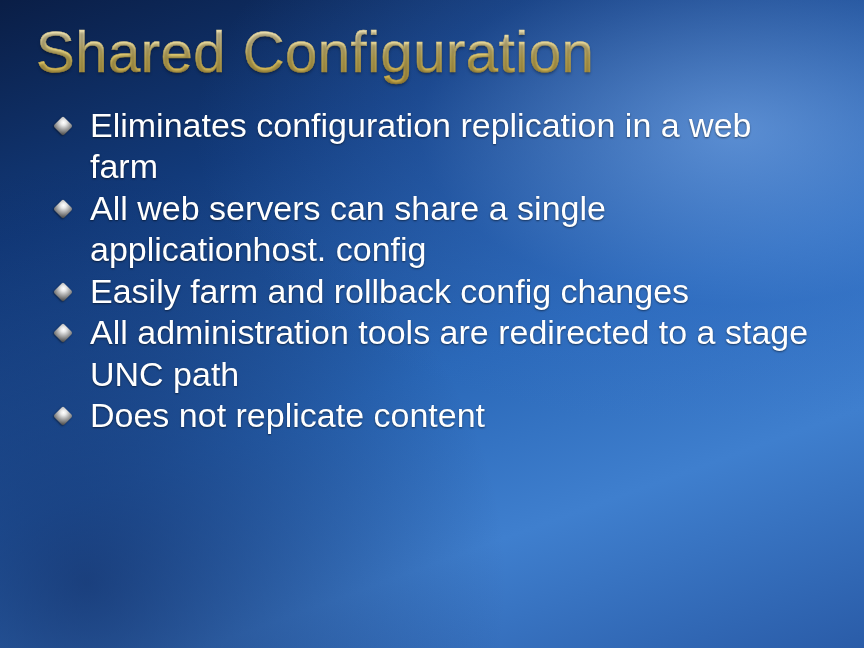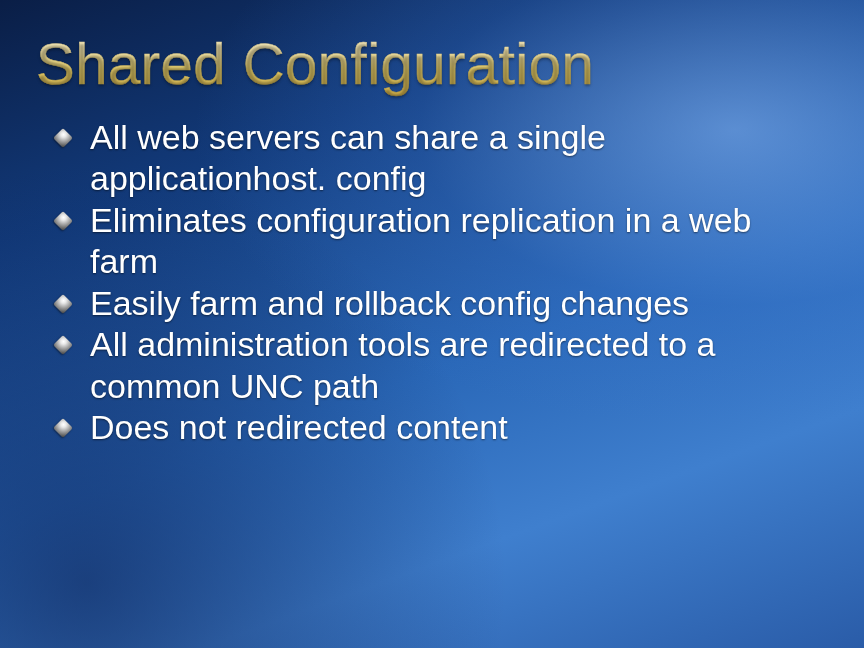--- a/index.html
+++ b/index.html
@@ -17,21 +17,21 @@
       radial-gradient(ellipse 900px 500px at 85% 20%, rgba(140,190,255,0.55) 0%, rgba(60,120,210,0.25) 35%, rgba(20,60,140,0) 60%),
       radial-gradient(ellipse 700px 700px at 10% 90%, rgba(10,30,80,0.6) 0%, rgba(10,30,80,0) 60%),
       linear-gradient(160deg, #0a1e46 0%, #123a7a 25%, #2a68b8 55%, #3f7fce 75%, #2a5ca8 100%);
     box-sizing: border-box;
     padding: 18px 40px 40px 40px;
   }
   .title {
     font-size: 58px;
     font-weight: 400;
     letter-spacing: 0.5px;
-    margin: 12px 0 20px -4px;
+    margin: 0 0 20px -4px;
     background: linear-gradient(180deg, #fff7d8 0%, #f6e6a6 35%, #e8cf6a 60%, #d4b24a 100%);
     -webkit-background-clip: text;
     background-clip: text;
     color: transparent;
     -webkit-text-stroke: 0.5px rgba(120,90,20,0.25);
     text-shadow: 0 2px 3px rgba(0,0,0,0.35);
   }
   ul.bullets {
     list-style: none;
     margin: 0;
@@ -58,19 +58,19 @@
     transform: rotate(45deg);
     box-shadow: 0 1px 2px rgba(0,0,0,0.5);
   }
 </style>
 </head>
 <body>
 
 <div class="slide">
   <h1 class="title">Shared Configuration</h1>
   <ul class="bullets">
+    <li>Eliminates configuration replication in a web farm</li>
     <li>All web servers can share a single applicationhost. config</li>
-    <li>Eliminates configuration replication in a web farm</li>
     <li>Easily farm and rollback config changes</li>
-    <li>All administration tools are redirected to a common UNC path</li>
-    <li>Does not redirected content</li>
+    <li>All administration tools are redirected to a stage UNC path</li>
+    <li>Does not replicate content</li>
   </ul>
 </div>
 
 </body></html>

